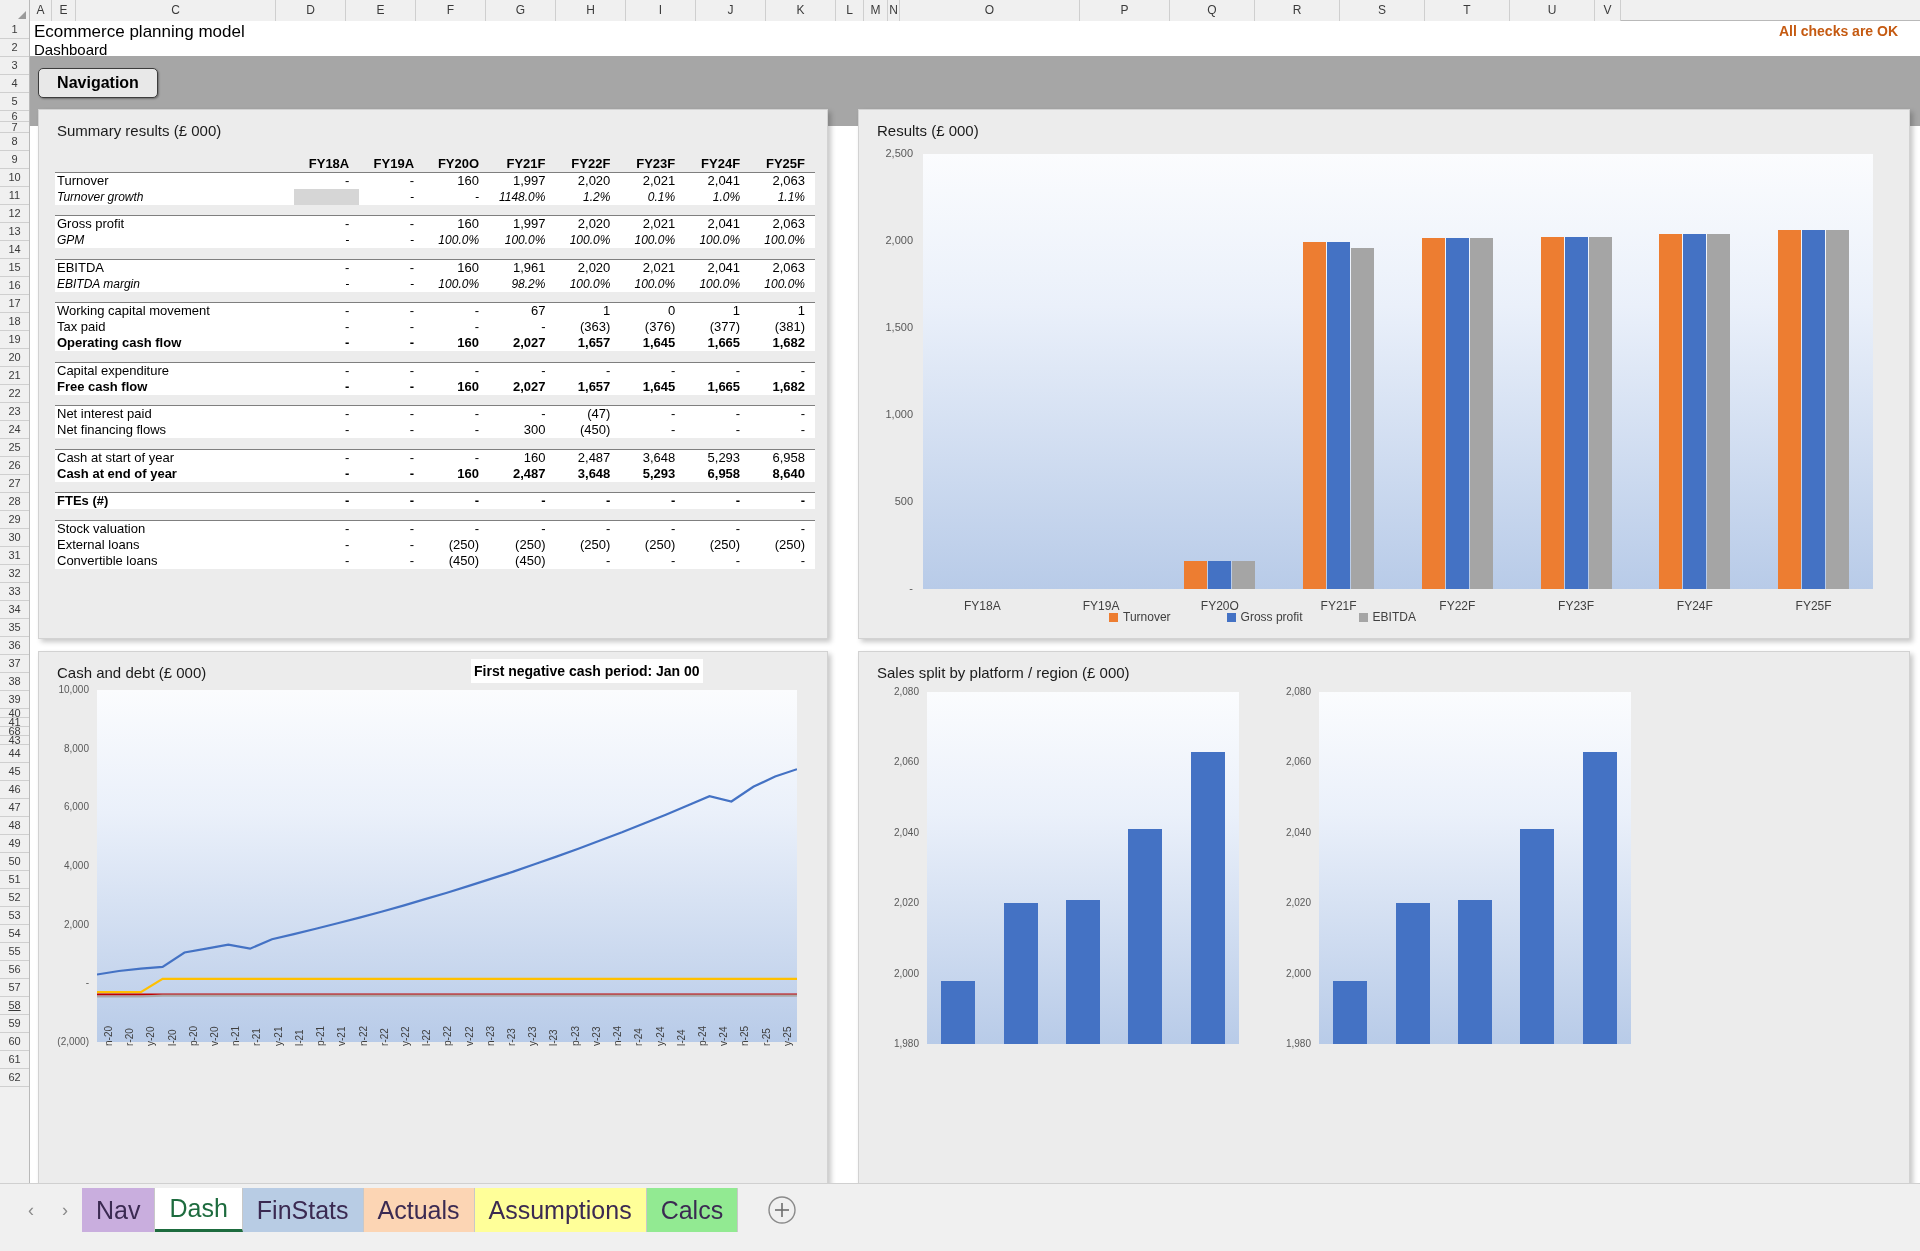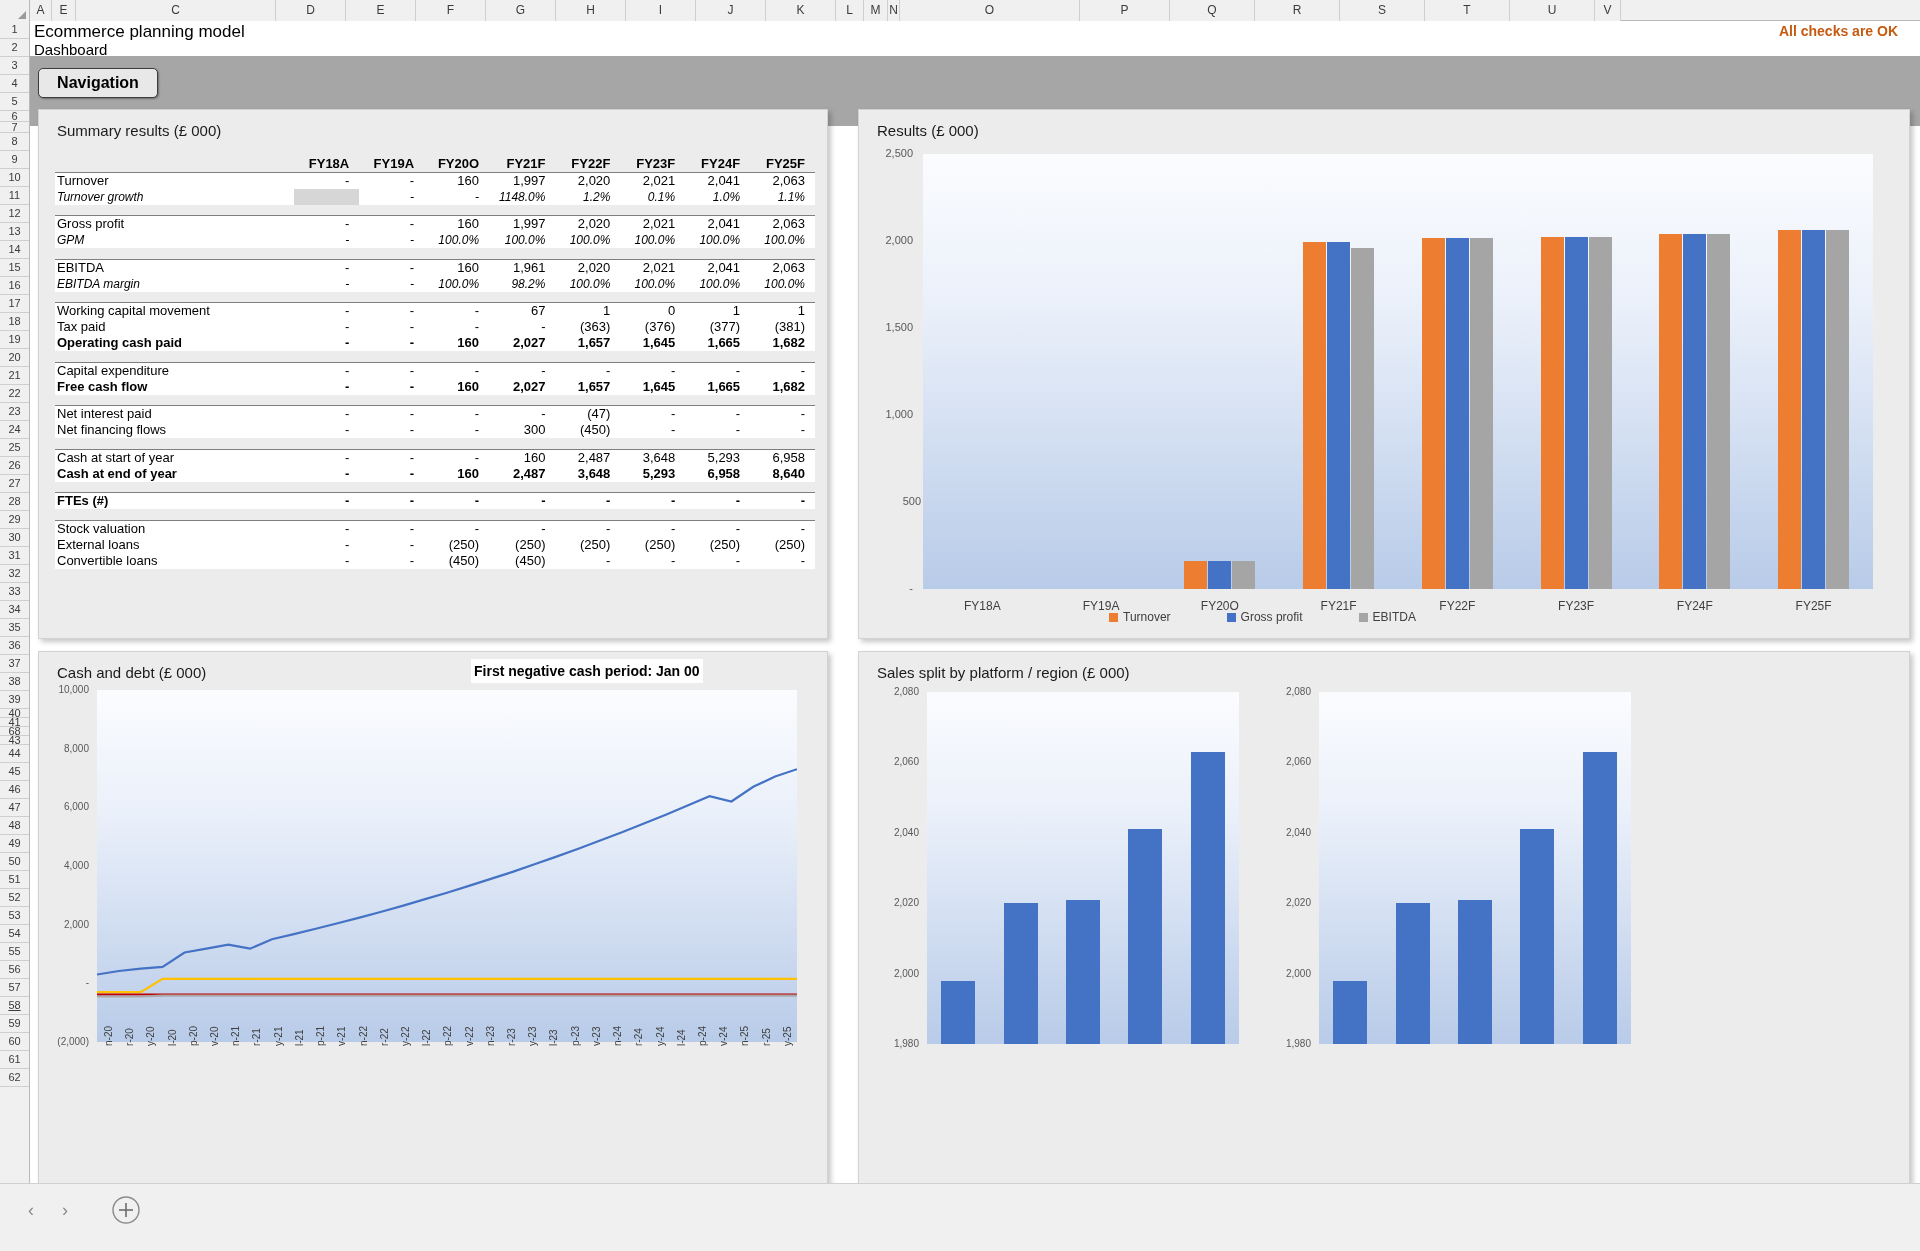--- a/index.html
+++ b/index.html
@@ -401,21 +401,21 @@
               <td class="num">-</td>
               <td class="num">-</td>
               <td class="num">-</td>
               <td class="num">-</td>
               <td class="num">(363)</td>
               <td class="num">(376)</td>
               <td class="num">(377)</td>
               <td class="num">(381)</td>
             </tr>
             <tr class="bold">
-              <td class="lbl">Operating cash paid</td>
+              <td class="lbl">Operating cash flow</td>
               <td class="num">-</td>
               <td class="num">-</td>
               <td class="num">160</td>
               <td class="num">2,027</td>
               <td class="num">1,657</td>
               <td class="num">1,645</td>
               <td class="num">1,665</td>
               <td class="num">1,682</td>
             </tr>
             <tr class="spacer">
@@ -585,21 +585,21 @@
             </tr>
           </tbody>
       </table>
     </div>
 
     <div class="panel" id="panel-results">
       <div class="panel-title">Results (£ 000)</div>
       <div class="plot" id="results-plot" style="left:64px; top:44px; width:950px; height:435px;"></div>
       <div id="results-yticks">
           <div class="ylab" style="left: 0px; width: 54px; top: 472px;">-</div>
-          <div class="ylab" style="left: 8px; width: 54px; top: 385px;">500</div>
+          <div class="ylab" style="left: 0px; width: 54px; top: 385px;">500</div>
           <div class="ylab" style="left: 0px; width: 54px; top: 298px;">1,000</div>
           <div class="ylab" style="left: 0px; width: 54px; top: 211px;">1,500</div>
           <div class="ylab" style="left: 0px; width: 54px; top: 124px;">2,000</div>
           <div class="ylab" style="left: 0px; width: 54px; top: 37px;">2,500</div>
         </div>
       <div id="results-bars">
           <div class="bar" style="left: 325.375px; width: 23px; height: 27.84px; top: 451.16px; bottom: auto; position: absolute; background: rgb(237, 125, 49);"></div>
           <div class="bar" style="left: 349.375px; width: 23px; height: 27.84px; top: 451.16px; bottom: auto; position: absolute; background: rgb(68, 114, 196);"></div>
           <div class="bar" style="left: 373.375px; width: 23px; height: 27.84px; top: 451.16px; bottom: auto; position: absolute; background: rgb(165, 165, 165);"></div>
           <div class="bar" style="left: 444.125px; width: 23px; height: 347.478px; top: 131.522px; bottom: auto; position: absolute; background: rgb(237, 125, 49);"></div>
@@ -735,20 +735,28 @@
           <div style="position: absolute; left: 599px; width: 34px; height: 144.32px; top: 247.68px; background: rgb(68, 114, 196);"></div>
           <div style="position: absolute; left: 661.4px; width: 34px; height: 214.72px; top: 177.28px; background: rgb(68, 114, 196);"></div>
           <div style="position: absolute; left: 723.8px; width: 34px; height: 292.16px; top: 99.84px; background: rgb(68, 114, 196);"></div>
         </div>
     </div>
   </div>
 
   <div class="tabbar">
     <div class="arrow-btn">‹</div>
     <div class="arrow-btn">›</div>
+    <div id="tab-list" style="display:flex;">
+        <div class="tab" style="background: rgb(201, 174, 222); color: rgb(59, 42, 82);">Nav</div>
+        <div class="tab active" style="background: rgb(255, 255, 255);">Dash</div>
+        <div class="tab" style="background: rgb(184, 204, 228); color: rgb(59, 42, 82);">FinStats</div>
+        <div class="tab" style="background: rgb(252, 213, 180); color: rgb(59, 42, 82);">Actuals</div>
+        <div class="tab" style="background: rgb(255, 255, 153); color: rgb(59, 42, 82);">Assumptions</div>
+        <div class="tab" style="background: rgb(146, 234, 146); color: rgb(59, 42, 82);">Calcs</div>
+      </div>
     <div class="addsheet">
       <svg viewBox="0 0 30 30">
         <circle cx="15" cy="15" r="13" fill="none" stroke="#8a8a8a" stroke-width="1.4"></circle>
         <line x1="15" y1="8" x2="15" y2="22" stroke="#6d6d6d" stroke-width="1.6"></line>
         <line x1="8" y1="15" x2="22" y2="15" stroke="#6d6d6d" stroke-width="1.6"></line>
       </svg>
     </div>
   </div>
 </div>
 

